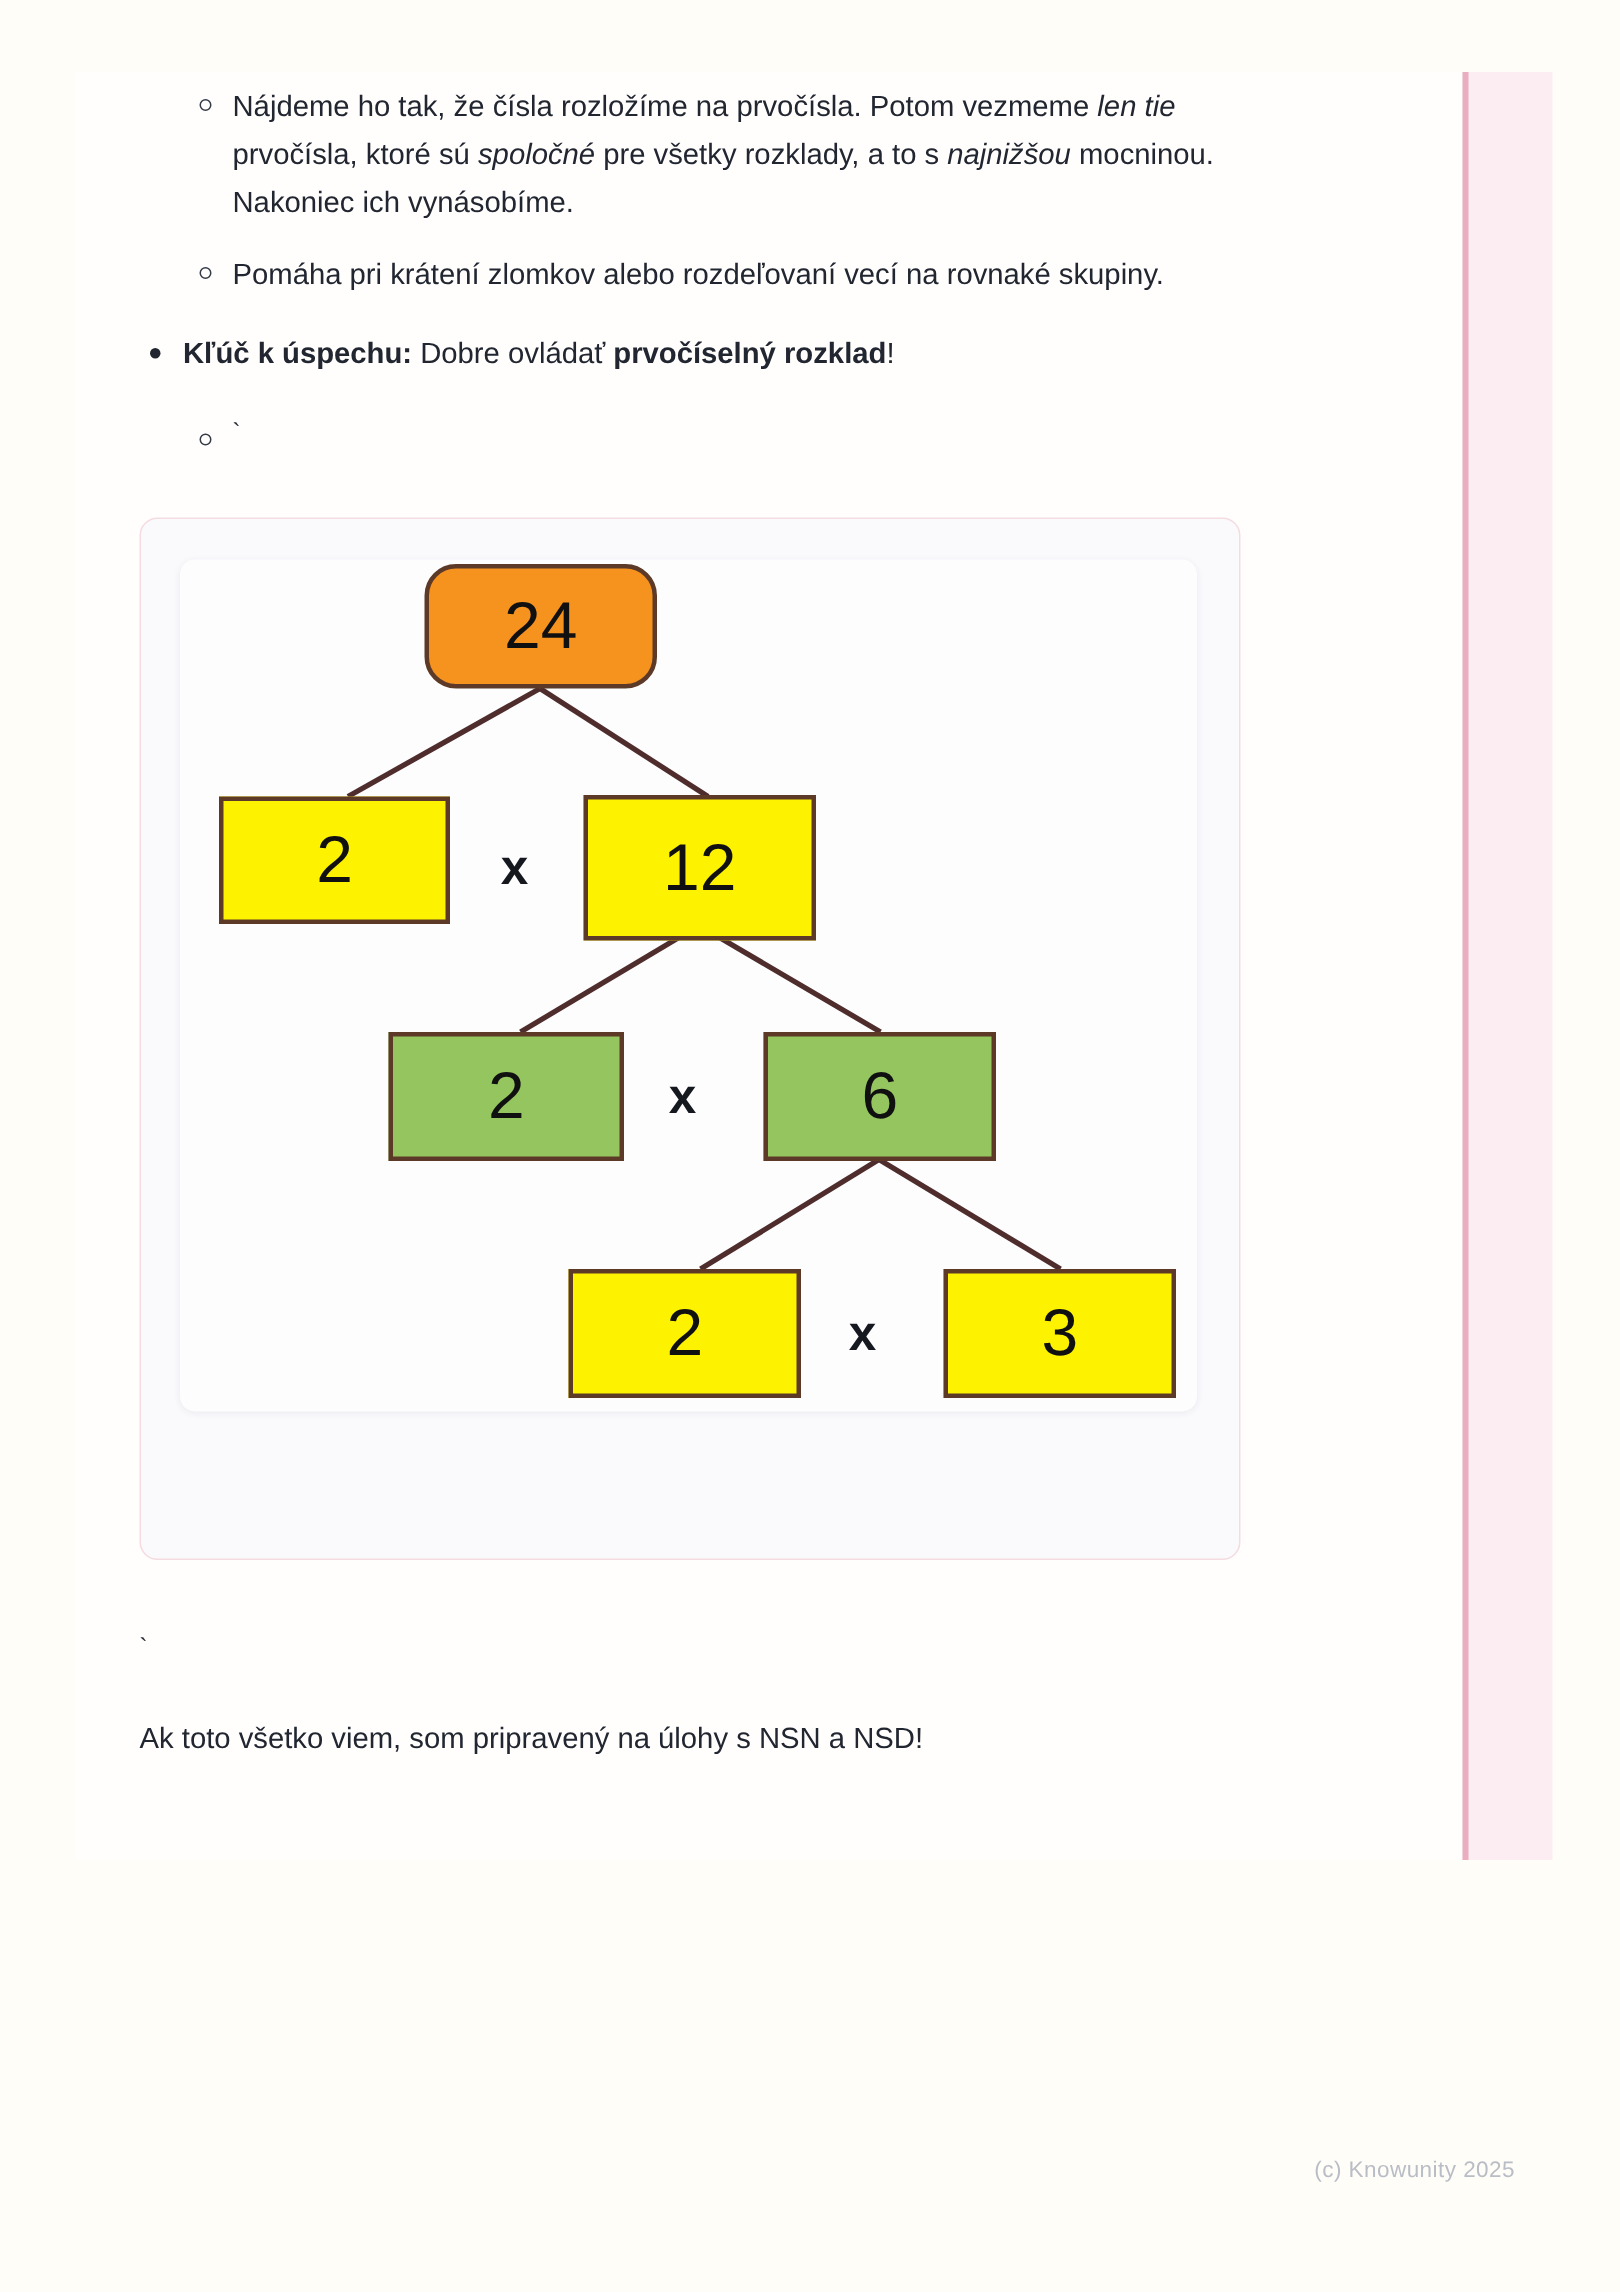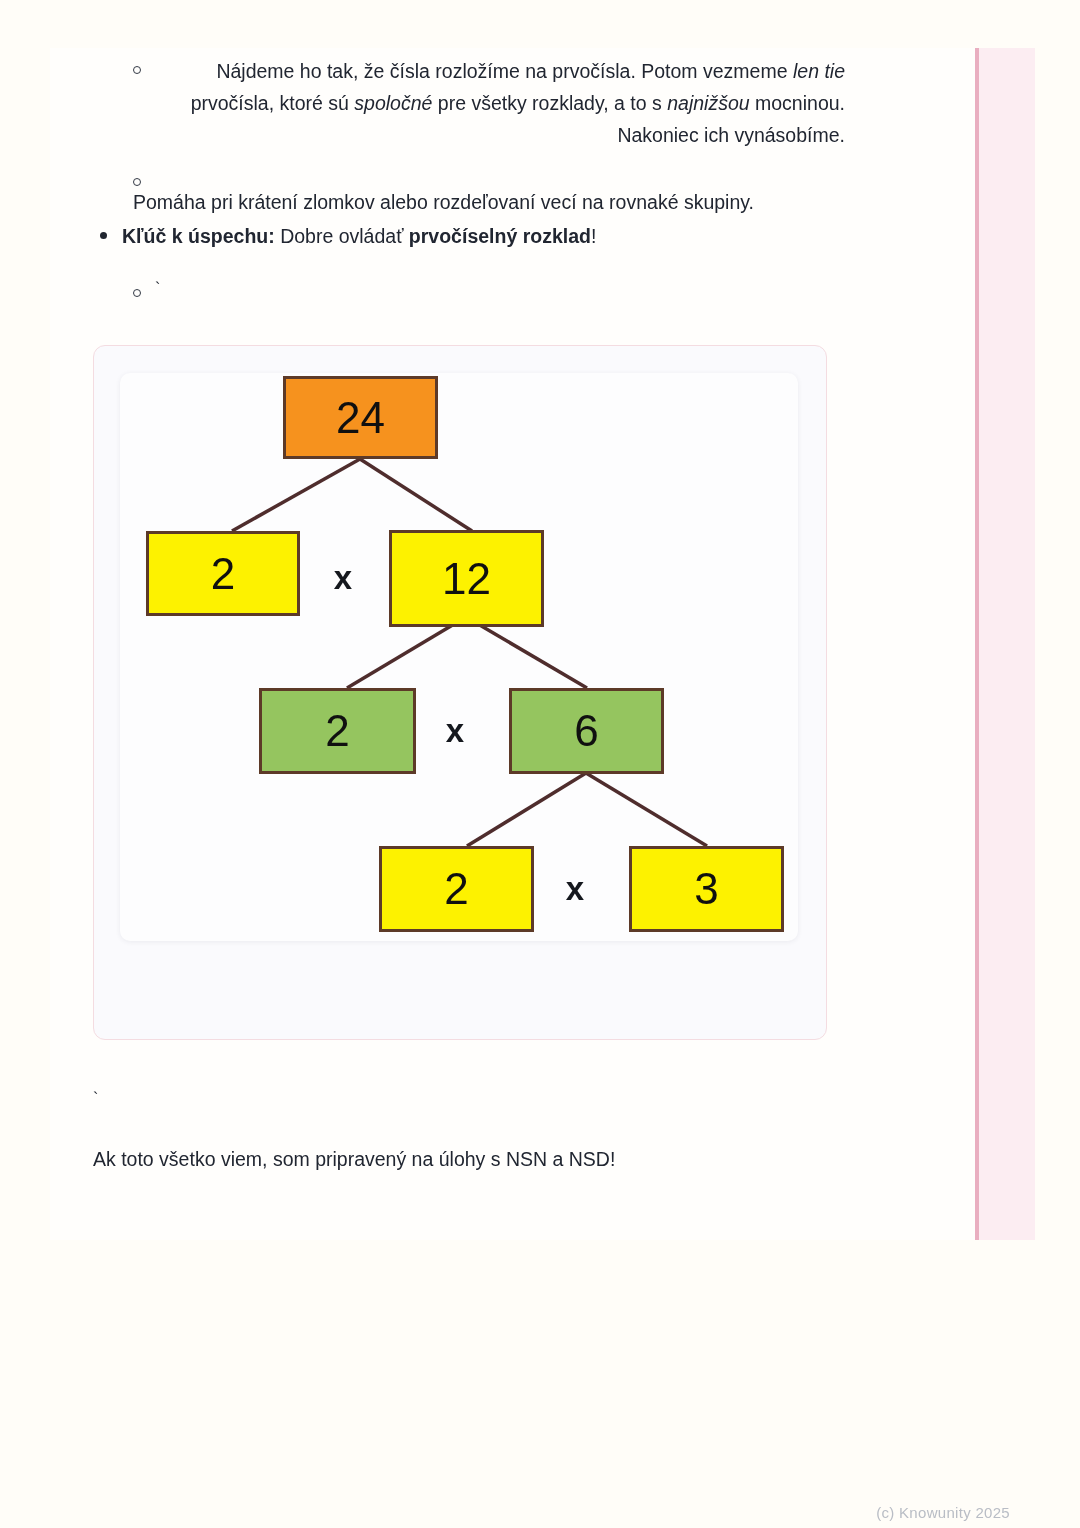--- a/index.html
+++ b/index.html
@@ -31,21 +31,21 @@
   .doc-sheet{
     position:absolute;left:50px;top:48px;width:985px;height:1192px;
     background:#fffefc;
   }
   .pink-bar{
     position:absolute;left:975px;top:48px;width:60px;height:1192px;
     background:var(--pink-bar);
     border-left:4px solid var(--pink-bar-edge);
   }
   .block{position:absolute;}
-  .bullet-row{display:flex;align-items:flex-start;text-align:right;}
+  .bullet-row{display:flex;align-items:flex-start;}
   .marker-open{
     flex:0 0 auto;width:8px;height:8px;border-radius:50%;
     border:1.5px solid #343a46;margin:11px 14px 0 0;
   }
   .marker-filled{
     flex:0 0 auto;width:7px;height:7px;border-radius:50%;
     background:#20252f;margin:12px 15px 0 0;
   }
   .body-text{
     font-size:19.5px;line-height:32px;color:var(--text);
@@ -79,38 +79,38 @@
   .op{
     position:absolute;width:36px;height:44px;line-height:44px;
     text-align:center;font-size:33px;font-weight:600;color:#15181e;
   }
   .fig-caption{
     position:absolute;left:0;top:615px;width:100%;
     text-align:center;font-style:italic;font-size:17px;color:var(--caption);
   }
   .closing{font-size:19.5px;color:var(--text);}
   .footer{
-    position:absolute;right:70px;top:1504px;
+    position:absolute;right:70px;top:1438px;
     font-size:15px;color:var(--footer);letter-spacing:.3px;
   }
 </style>
 </head>
 <body>
 
 <div class="page">
 
   <div class="doc-sheet"></div>
   <div class="pink-bar"></div>
 
   <div class="block bullet-row" style="left:133px;top:55px;">
     <span class="marker-open"></span>
     <p class="body-text p1-text"><span>Nájdeme ho tak, že čísla rozložíme na prvočísla. Potom vezmeme </span><em>len tie</em><span> prvočísla, ktoré sú </span><em>spoločné</em><span> pre všetky rozklady, a to s </span><em>najnižšou</em><span> mocninou. Nakoniec ich vynásobíme.</span></p>
   </div>
 
-  <div class="block bullet-row" style="left:133px;top:167px;flex-direction:column;">
+  <div class="block bullet-row" style="left:133px;top:167px;">
     <span class="marker-open"></span>
     <p class="body-text">Pomáha pri krátení zlomkov alebo rozdeľovaní vecí na rovnaké skupiny.</p>
   </div>
 
   <div class="block bullet-row" style="left:100px;top:220px;">
     <span class="marker-filled"></span>
     <p class="body-text"><strong>Kľúč k úspechu:</strong><span> Dobre ovládať </span><strong>prvočíselný rozklad</strong><span>!</span></p>
   </div>
 
   <div class="block bullet-row" style="left:133px;top:278px;">
@@ -122,21 +122,21 @@
     <div class="tree-panel">
       <svg class="connectors" viewBox="0 0 678 568">
         <line x1="240" y1="86" x2="112" y2="158" stroke="var(--line)" stroke-width="3.5"></line>
         <line x1="240" y1="86" x2="352" y2="158" stroke="var(--line)" stroke-width="3.5"></line>
         <line x1="346" y1="244" x2="227" y2="315" stroke="var(--line)" stroke-width="3.5"></line>
         <line x1="346" y1="244" x2="467" y2="315" stroke="var(--line)" stroke-width="3.5"></line>
         <line x1="466" y1="400" x2="347" y2="473" stroke="var(--line)" stroke-width="3.5"></line>
         <line x1="466" y1="400" x2="587" y2="473" stroke="var(--line)" stroke-width="3.5"></line>
       </svg>
 
-      <div class="node orange" style="left:163px;top:3px;width:155px;height:83px;">
+      <div class="node orange" style="left:163px;top:3px;width:155px;height:83px;border-radius:21px;">
         <span>24</span>
       </div>
 
       <div class="node yellow" style="left:26px;top:158px;width:154px;height:85px;">
         <span>2</span>
       </div>
       <span class="op" style="left:205px;top:183px;">x</span>
       <div class="node yellow" style="left:269px;top:157px;width:155px;height:97px;">
         <span>12</span>
       </div>

